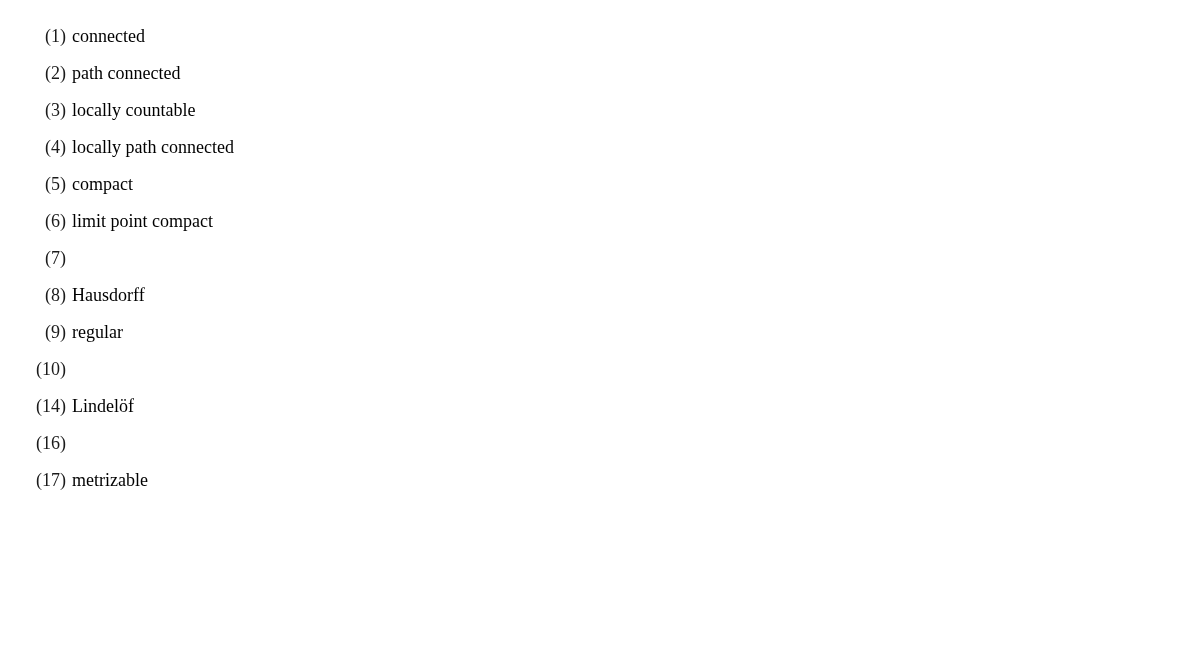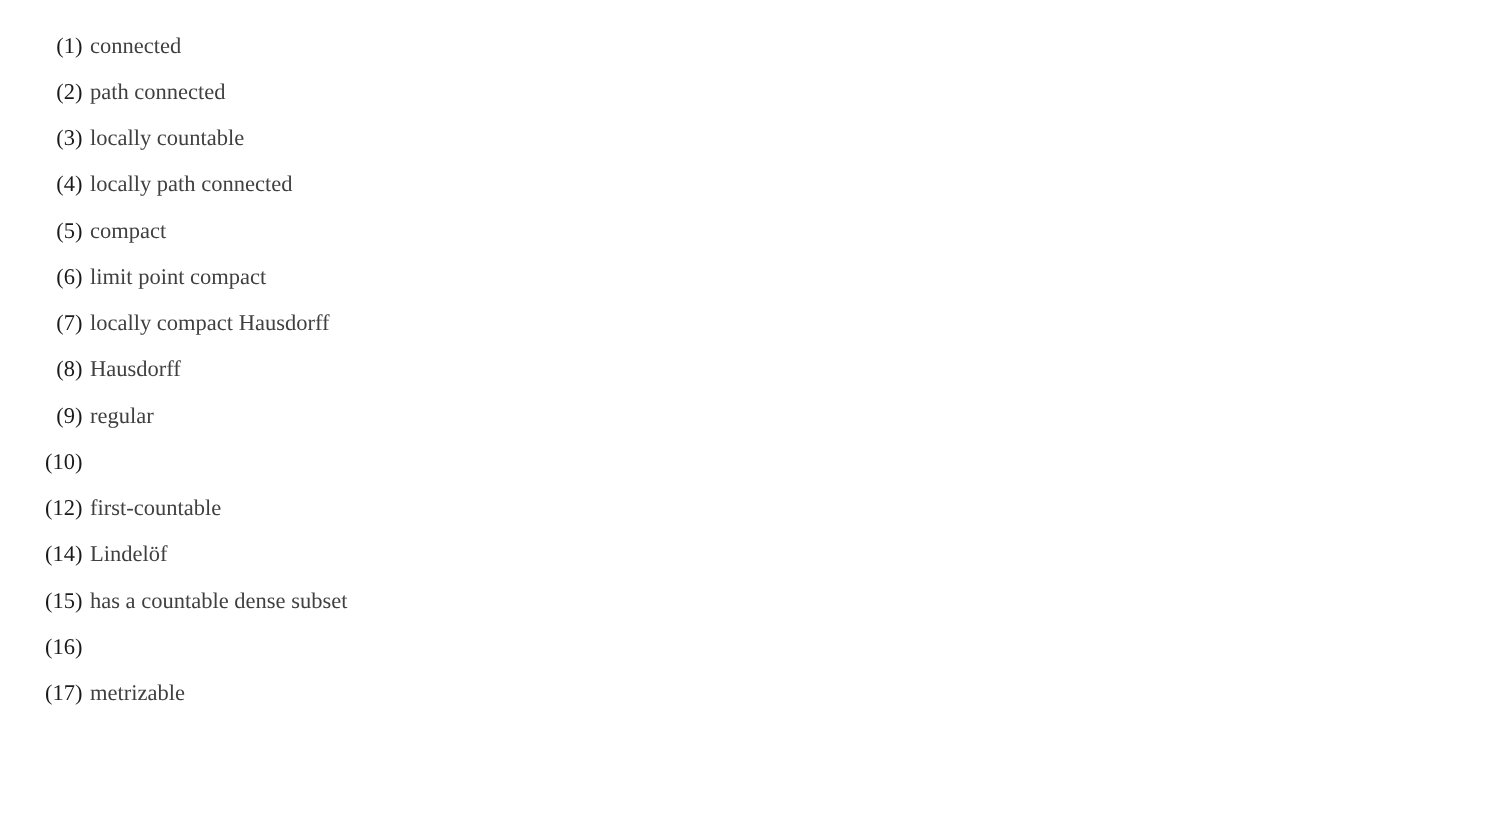--- a/index.html
+++ b/index.html
@@ -25,21 +25,21 @@
       line-height: 1.5;
     }
     .item-number {
       min-width: 52px;
       text-align: right;
       padding-right: 6px;
       color: #1a1a1a;
       flex-shrink: 0;
     }
     .item-label {
-      color: #404040;
+      color: #000000;
     }
   </style>
 </head>
 <body>
 
 <div class="list-container">
 <div class="list-item">
       <span class="item-number">(1)</span>
       <span class="item-label">connected</span>
     </div>
@@ -58,44 +58,35 @@
     <div class="list-item">
       <span class="item-number">(5)</span>
       <span class="item-label">compact</span>
     </div>
     <div class="list-item">
       <span class="item-number">(6)</span>
       <span class="item-label">limit point compact</span>
     </div>
     <div class="list-item">
       <span class="item-number">(7)</span>
-      <span class="item-label">locally compact Hausdorff</span>
     </div>
     <div class="list-item">
       <span class="item-number">(8)</span>
       <span class="item-label">Hausdorff</span>
     </div>
     <div class="list-item">
       <span class="item-number">(9)</span>
       <span class="item-label">regular</span>
     </div>
     <div class="list-item">
       <span class="item-number">(10)</span>
     </div>
     <div class="list-item">
-      <span class="item-number">(12)</span>
-      <span class="item-label">first-countable</span>
-    </div>
-    <div class="list-item">
       <span class="item-number">(14)</span>
       <span class="item-label">Lindelöf</span>
-    </div>
-    <div class="list-item">
-      <span class="item-number">(15)</span>
-      <span class="item-label">has a countable dense subset</span>
     </div>
     <div class="list-item">
       <span class="item-number">(16)</span>
     </div>
     <div class="list-item">
       <span class="item-number">(17)</span>
       <span class="item-label">metrizable</span>
     </div>
   </div>
 

